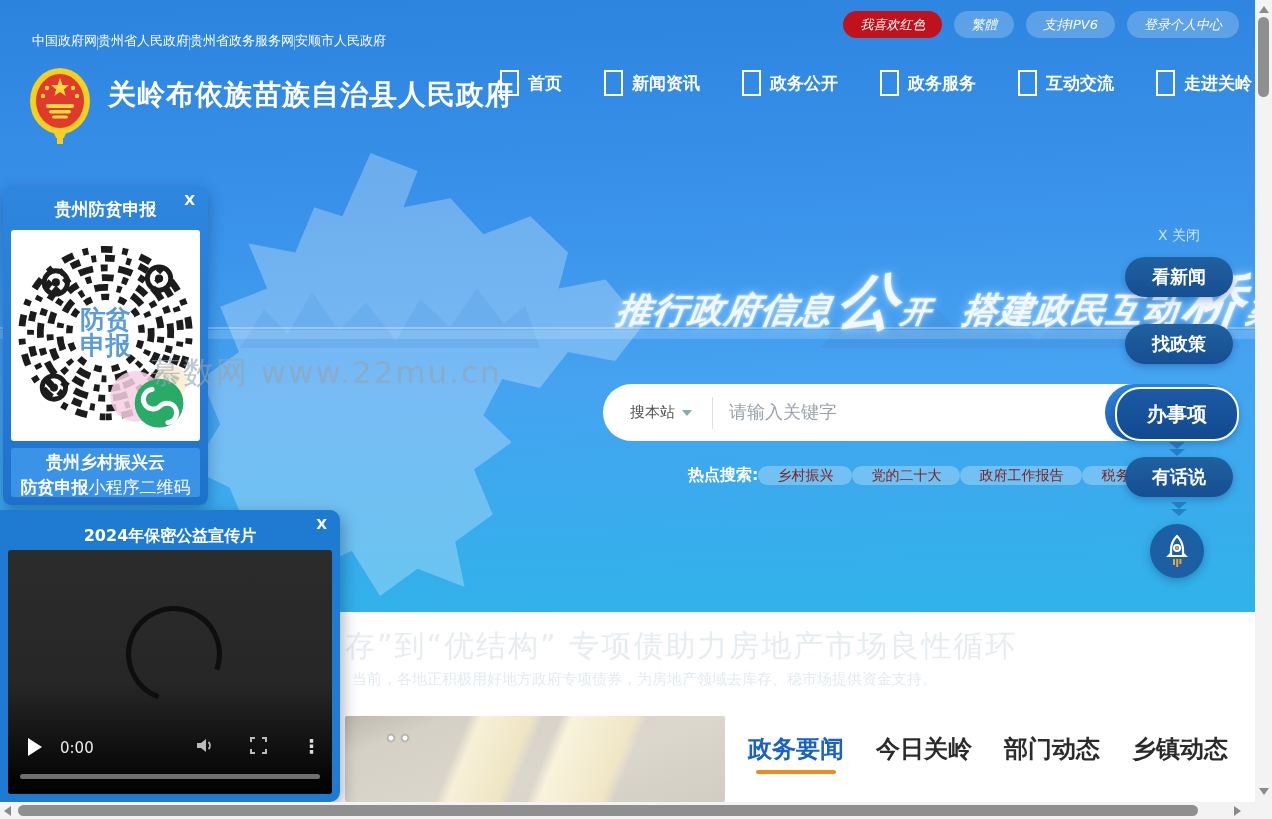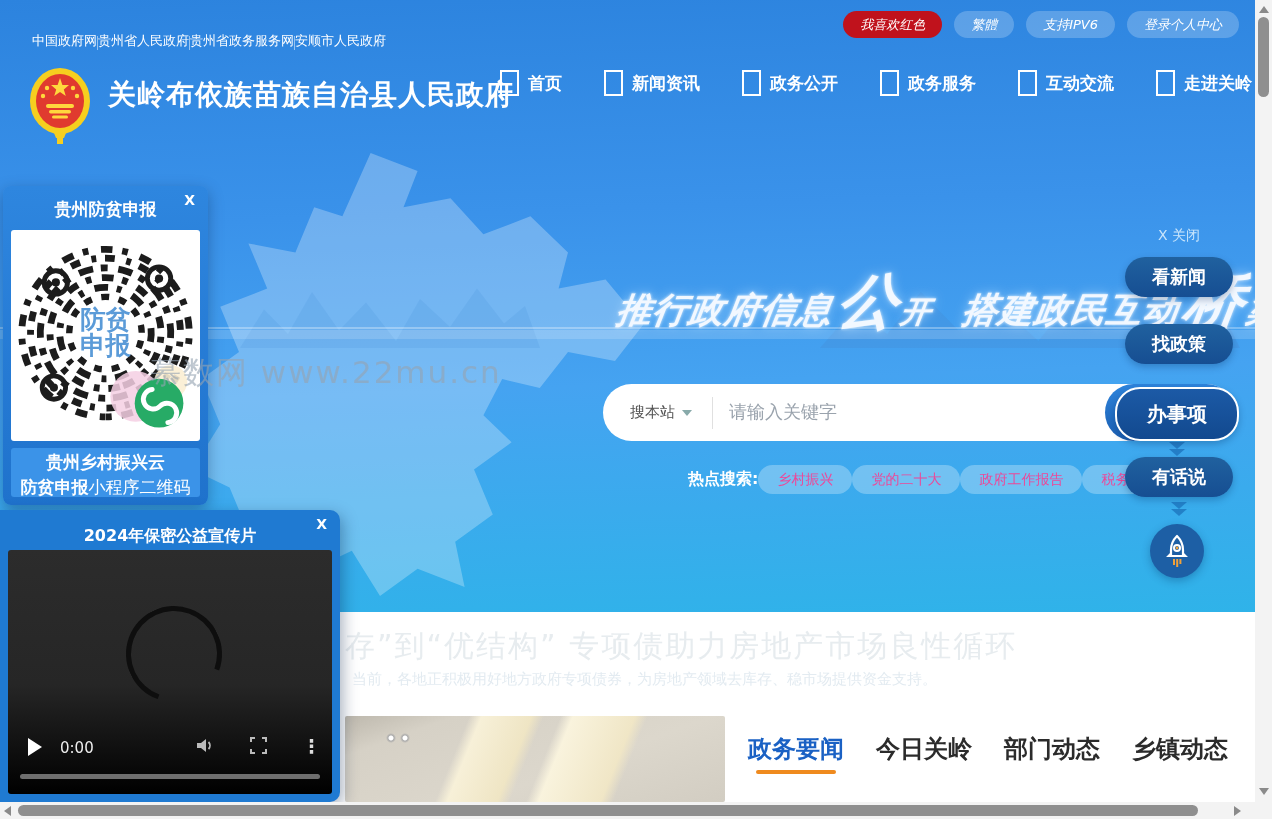--- a/index.html
+++ b/index.html
@@ -52,22 +52,22 @@
   .sinput{flex:1;border:none;outline:none;background:transparent;font-size:18px;color:#333;
     padding:0 16px;font-family:Liberation Mono, monospace;min-width:0;}
   .sinput::placeholder{color:#9aa3ad;}
   .sbtn{position:absolute;right:0;top:0;width:130px;height:57px;border-radius:29px;
     background:linear-gradient(180deg,#2e84dc,#1b5fb2);display:flex;align-items:center;
     justify-content:center;gap:7px;cursor:pointer;}
   .sbtn .ring{width:17px;height:17px;border:3px solid rgba(255,255,255,.45);border-radius:50%;}
   .sbtn .stext{font-size:20px;color:rgba(255,255,255,.32);font-weight:bold;}
   .hotrow{position:absolute;left:676px;top:465px;display:flex;align-items:center;z-index:3;margin-left:12px;}
   .hotlabel{color:#fff;font-size:16px;font-weight:bold;white-space:nowrap;}
-  .hotpill{height:29px;padding:0 19px;border-radius:15px;background:rgba(255,255,255,.28);
-    color:#ec4899;font-size:14px;display:flex;align-items:center;cursor:pointer;white-space:nowrap;}
+  .hotpill{height:19px;padding:0 19px;border-radius:15px;background:rgba(255,255,255,.28);
+    color:#7f1d1d;font-size:14px;display:flex;align-items:center;cursor:pointer;white-space:nowrap;}
   
   .banner-close{position:absolute;left:1158px;top:227px;color:#c9e5fb;font-size:14px;z-index:5;cursor:pointer;}
   .qb{position:absolute;left:1125px;width:108px;height:40px;border-radius:20px;cursor:pointer;
     background:linear-gradient(180deg,#20619f,#164e92);color:#fff;font-size:18px;font-weight:bold;
     display:flex;align-items:center;justify-content:center;z-index:5;box-shadow:0 3px 7px rgba(0,40,90,.28);}
   .qb1{top:257px;} .qb2{top:324px;} .qb4{top:457px;}
   .qb3{left:1115px;top:387px;width:120px;height:50px;border-radius:25px;border:2px solid #fff;
     font-size:20px;z-index:6;background:linear-gradient(180deg,#1c5aa6,#12498f);}
   .dchev{position:absolute;width:22px;height:16px;z-index:5;}
   .dchev i,.dchev b{position:absolute;left:3px;width:0;height:0;border-left:8px solid transparent;

